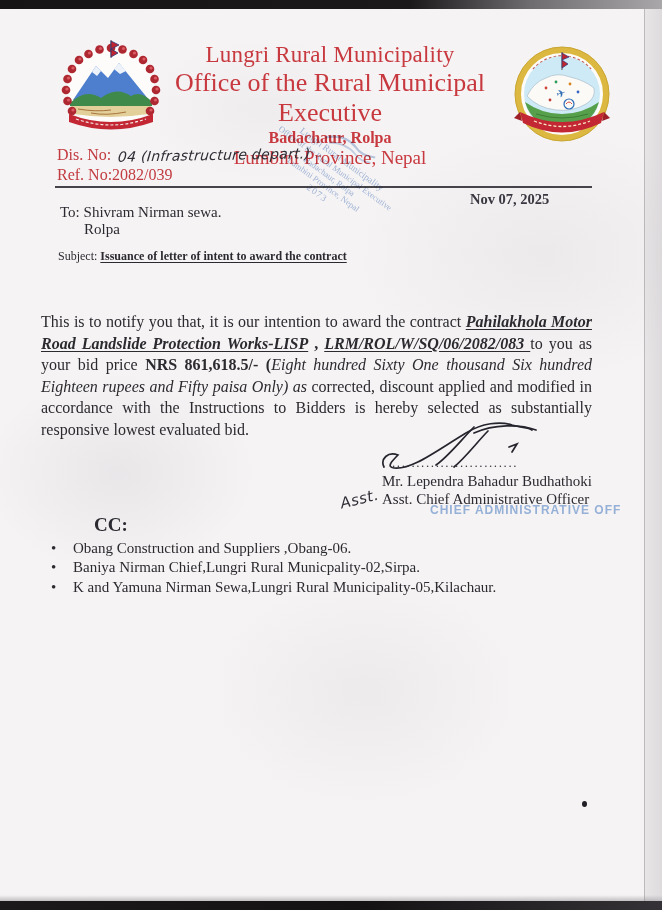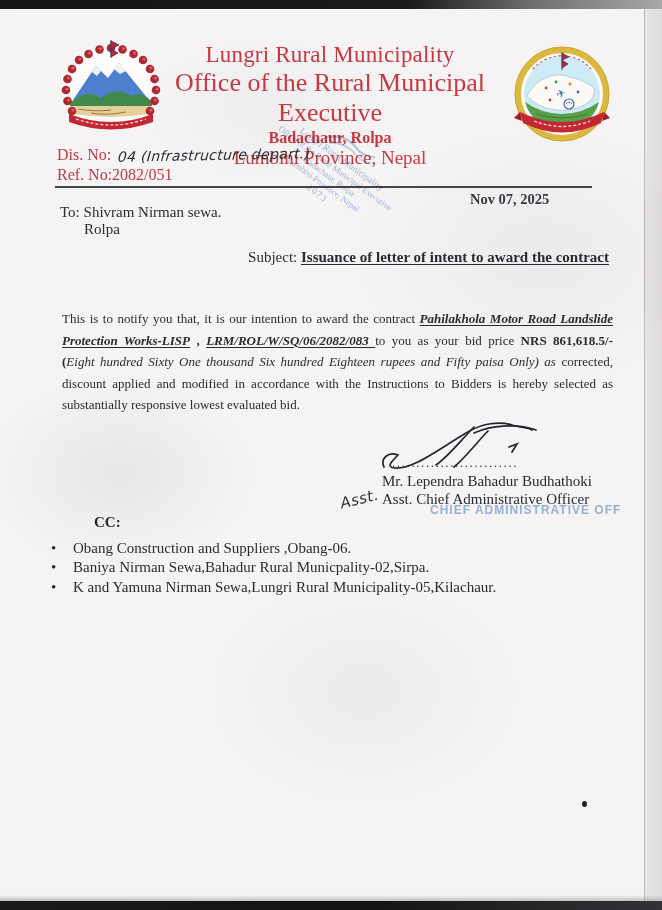--- a/index.html
+++ b/index.html
@@ -44,42 +44,42 @@
   .to2{left:84px;top:221px;font-size:15px;}
 
   
   .stampwm{left:258px;top:132px;width:154px;color:#5d86c4;opacity:.55;text-align:center;
     transform:rotate(36deg);mix-blend-mode:multiply;font-family:"Liberation Serif",serif;}
   .stampwm .s1{font-size:9.5px;line-height:11px;}
   .stampwm .s2{font-size:8.5px;line-height:10px;}
   .stampwm .s5{font-size:9.5px;line-height:12px;letter-spacing:1px;}
 
   
-  .subject{left:58px;top:249px;width:551px;text-align:right;font-size:15px;color:#2b2a30;}
+  .subject{left:58px;top:249px;width:551px;text-align:left;font-size:12px;color:#2b2a30;}
   .subject .st{font-weight:bold;text-decoration:underline;text-underline-offset:2px;}
 
   
-  .bodytxt{left:62px;top:295px;width:551px;font-size:13px;line-height:21.6px;
+  .bodytxt{left:41px;top:295px;width:551px;font-size:16px;line-height:21.6px;
     text-align:justify;color:#2b2a2f;}
   .u-bi{font-weight:bold;font-style:italic;text-decoration:underline;text-underline-offset:2px;}
   .b{font-weight:bold;}
   .i{font-style:italic;}
 
   
   .sigsvg{left:378px;top:421px;width:175px;height:52px;}
   .sigdots{left:392px;top:455px;font-size:13px;letter-spacing:1.6px;color:#3a3940;}
   .signame{left:382px;top:473px;font-size:15px;color:#2b2a30;}
   .sigtitle{left:382px;top:491px;font-size:15px;color:#2b2a30;}
   .sigstamp{left:430px;top:503px;font-family:"Liberation Sans",sans-serif;font-size:12px;
     font-weight:bold;color:#7fa6d9;opacity:.78;letter-spacing:1px;mix-blend-mode:multiply;}
   .asst{left:340px;top:490px;font-family:"DejaVu Sans",sans-serif;font-style:italic;
     font-size:15px;color:#302f36;transform:rotate(-14deg);letter-spacing:.5px;}
 
   
-  .cclabel{left:94px;top:514px;font-size:15px;font-weight:bold;
+  .cclabel{left:94px;top:514px;font-size:19px;font-weight:bold;
     text-underline-offset:2px;color:#2b2a30;}
   .cclist{left:49px;top:539px;width:520px;font-size:15px;color:#2b2a2f;}
   .ccitem{position:relative;padding-left:24px;line-height:19.3px;}
   .ccitem::before{content:"•";position:absolute;left:2px;top:0;font-size:15px;color:#2b2a2f;}
 
   .inkdot{left:582px;top:801px;width:5px;height:6px;border-radius:50%;background:#211f24;}
 </style>
 </head>
 <body>
 
@@ -170,21 +170,21 @@
     <div class="h1">Lungri Rural Municipality</div>
     <div class="h2">Office of the Rural Municipal Executive</div>
     <div class="h3">Badachaur, Rolpa</div>
     <div class="h4">Lumbini Province, Nepal</div>
   </div>
 
   <div class="abs disrow">
     <span class="red">Dis. No:</span>
     <span class="hand">04 (Infrastructure depart.)</span>
   </div>
-  <div class="abs refrow red">Ref. No:2082/051</div>
+  <div class="abs refrow red">Ref. No:2082/039</div>
   <div class="abs rule"></div>
   <div class="abs date ink">Nov 07, 2025</div>
   <div class="abs to1 ink">To: Shivram Nirman sewa.</div>
   <div class="abs to2 ink">Rolpa</div>
 
   <div class="abs stampwm">
     <svg width="60" height="20" viewBox="0 0 60 20" style="display:block;margin:0 auto;">
       <path d="M4,17 Q18,2 34,7 Q44,11 56,4" stroke="#5d86c4" fill="none" stroke-width="2.2" opacity=".75"></path>
       <path d="M10,19 Q24,9 38,13 Q47,16 55,11" stroke="#5d86c4" fill="none" stroke-width="1.6" opacity=".6"></path>
     </svg>
@@ -215,21 +215,21 @@
   </div>
   <div class="abs sigdots">..........................</div>
   <div class="abs sigtitle">Asst. Chief Administrative Officer</div>
   <div class="abs signame">Mr. Lependra Bahadur Budhathoki</div>
   <div class="abs sigstamp">CHIEF ADMINISTRATIVE OFF</div>
   <div class="abs asst">Asst.</div>
 
   <div class="abs cclabel">CC:</div>
   <div class="abs cclist">
     <div class="ccitem">Obang Construction and Suppliers ,Obang-06.</div>
-    <div class="ccitem">Baniya Nirman Sewa,Bahadur Rural Municpality-02,Sirpa.</div>
+    <div class="ccitem">Baniya Nirman Chief,Lungri Rural Municpality-02,Sirpa.</div>
     <div class="ccitem">K and Yamuna Nirman Sewa,Lungri Rural Municipality-05,Kilachaur.</div>
   </div>
 
   <div class="abs inkdot"></div>
   <div class="edge-top"></div>
   <div class="edge-bottom"></div>
   <div class="edge-right"></div>
 </div>
 
 </body></html>

